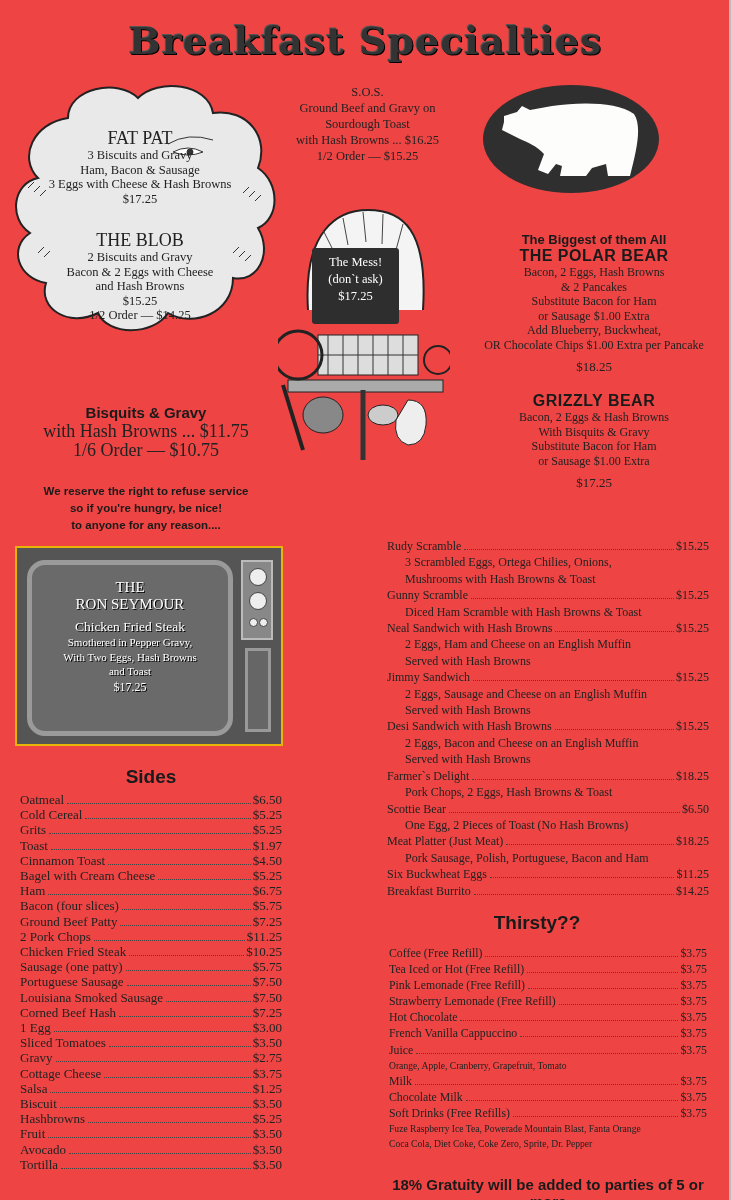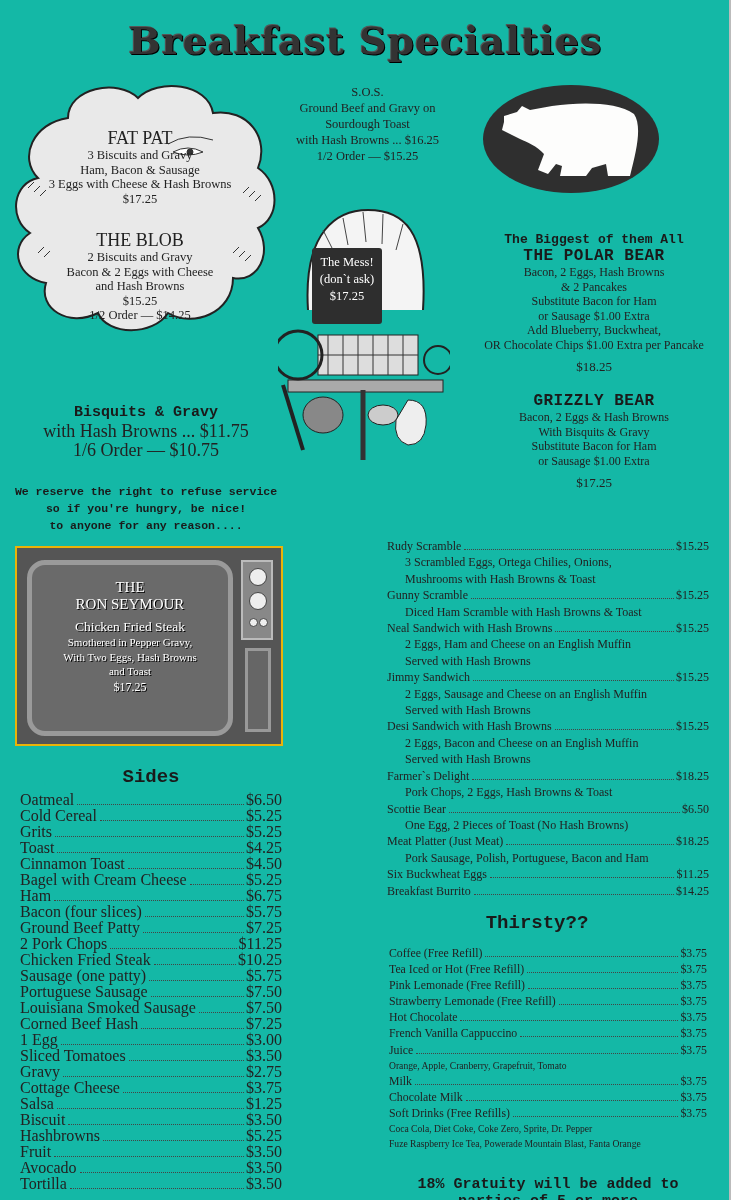--- a/index.html
+++ b/index.html
@@ -1,36 +1,36 @@
 <!DOCTYPE html>
 <html><head>
 <meta charset="utf-8">
 <style>
   html,body{margin:0;padding:0;background:#fff;}
   body{width:731px;height:1200px;position:relative;overflow:hidden;color:#222;
        font-family:"DejaVu Serif","Liberation Serif",serif;}
-  .page{position:absolute;inset:0;background:#14b8a6;border-right:2px solid #bbb;padding-left:22px;}
+  .page{position:absolute;inset:0;background:#ef4444;border-right:2px solid #bbb;padding-left:22px;}
   .abs{position:absolute;}
   .center{text-align:center;}
   .title{left:0;width:731px;top:18px;text-align:center;font-family:"DejaVu Serif",serif;
          font-weight:bold;font-size:38px;color:#333;letter-spacing:1px;
          text-shadow:1px 1px 0 #000,-1px -1px 0 #555;}
-  .slab{font-family:Liberation Mono, monospace;font-weight:bold;color:#1a1a1a;}
+  .slab{font-family:Liberation Sans, sans-serif;font-weight:bold;color:#1a1a1a;}
   .serif{font-family:"Liberation Serif","DejaVu Serif",serif;}
   
   .cloud{left:8px;top:78px;width:272px;height:258px;}
   .cloud-text{left:20px;width:240px;font-size:12.5px;line-height:14.5px;}
   .cloud-head{font-size:18px;line-height:20px;}
   
   .sos{left:280px;top:84px;width:175px;font-size:12.5px;line-height:16px;}
   
   .bear{left:482px;top:84px;width:178px;height:110px;}
   
   .wagon{left:278px;top:190px;width:172px;height:270px;}
-  .mess-sign{left:312px;top:248px;width:70px;height:70px;background:#2e2e2e;color:#fff;
+  .mess-sign{left:312px;top:248px;width:87px;height:70px;background:#2e2e2e;color:#fff;
              font-size:12.5px;line-height:17px;text-align:center;padding-top:6px;border-radius:3px;}
   
   .polar{left:458px;top:232px;width:272px;font-size:12px;line-height:14.5px;}
   .polar .kicker{font-size:13px;line-height:15px;}
   .polar .bighead{font-size:16px;line-height:18px;letter-spacing:.5px;}
   .polar .price{font-size:13px;margin-top:8px;}
   .grizzly{left:458px;top:392px;width:272px;font-size:12px;line-height:14.5px;}
   
   .bisq{left:10px;top:404px;width:272px;}
   .bisq .h{font-size:15px;line-height:18px;}
@@ -40,21 +40,21 @@
   .tv{left:15px;top:546px;width:268px;height:200px;background:#555;border:2px solid #eab308;box-sizing:border-box;}
   .tv-screen{left:10px;top:12px;width:206px;height:176px;background:#6a6a6a;border:5px solid #9a9a9a;
              border-radius:18px;box-sizing:border-box;color:#fff;text-align:center;
              text-shadow:1px 1px 0 #000;}
   .tv-panel{left:224px;top:12px;width:32px;height:80px;background:#888;border:2px solid #bbb;box-sizing:border-box;}
   .knob{position:absolute;left:6px;width:16px;height:16px;border-radius:50%;background:#eee;border:1px solid #444;}
   .knob.small{width:7px;height:7px;left:auto;}
   .tv-grille{left:228px;top:100px;width:26px;height:84px;background:#666;border:3px solid #999;box-sizing:border-box;}
   
   .sec-head{font-size:19px;}
-  .list{font-size:16px;line-height:15.2px;}
+  .list{font-size:13px;line-height:15.2px;}
   .row{display:flex;align-items:baseline;white-space:nowrap;}
   .row .n{flex:0 0 auto;}
   .row .d{flex:1 1 auto;border-bottom:1px dotted #444;margin:0 2px 3px 3px;min-width:8px;}
   .row .p{flex:0 0 auto;}
   .sides{left:20px;top:792px;width:262px;}
   .sides-head{left:20px;top:766px;width:262px;}
   
   .right{left:387px;top:538px;width:322px;font-size:12px;line-height:16.4px;}
   .right .desc{padding-left:18px;}
   .thirsty-head{left:387px;top:912px;width:300px;}
@@ -203,21 +203,21 @@
         <span class="p">$5.25</span>
       </div>
       <div class="row">
         <span class="n">Grits</span>
         <span class="d"></span>
         <span class="p">$5.25</span>
       </div>
       <div class="row">
         <span class="n">Toast</span>
         <span class="d"></span>
-        <span class="p">$4.25</span>
+        <span class="p">$1.97</span>
       </div>
       <div class="row">
         <span class="n">Cinnamon Toast</span>
         <span class="d"></span>
         <span class="p">$4.50</span>
       </div>
       <div class="row">
         <span class="n">Bagel with Cream Cheese</span>
         <span class="d"></span>
         <span class="p">$5.25</span>
@@ -430,18 +430,18 @@
       <div class="row">
         <span class="n">Chocolate Milk</span>
         <span class="d"></span>
         <span class="p">$3.75</span>
       </div>
       <div class="row">
         <span class="n">Soft Drinks (Free Refills)</span>
         <span class="d"></span>
         <span class="p">$3.75</span>
       </div>
+      <div class="note">Fuze Raspberry Ice Tea, Powerade Mountain Blast, Fanta Orange</div>
       <div class="note">Coca Cola, Diet Coke, Coke Zero, Sprite, Dr. Pepper</div>
-      <div class="note">Fuze Raspberry Ice Tea, Powerade Mountain Blast, Fanta Orange</div>
     </div>
 
   <div class="abs gratuity center slab">18% Gratuity will be added to parties of 5 or more</div>
 </div>
 
 </body></html>

